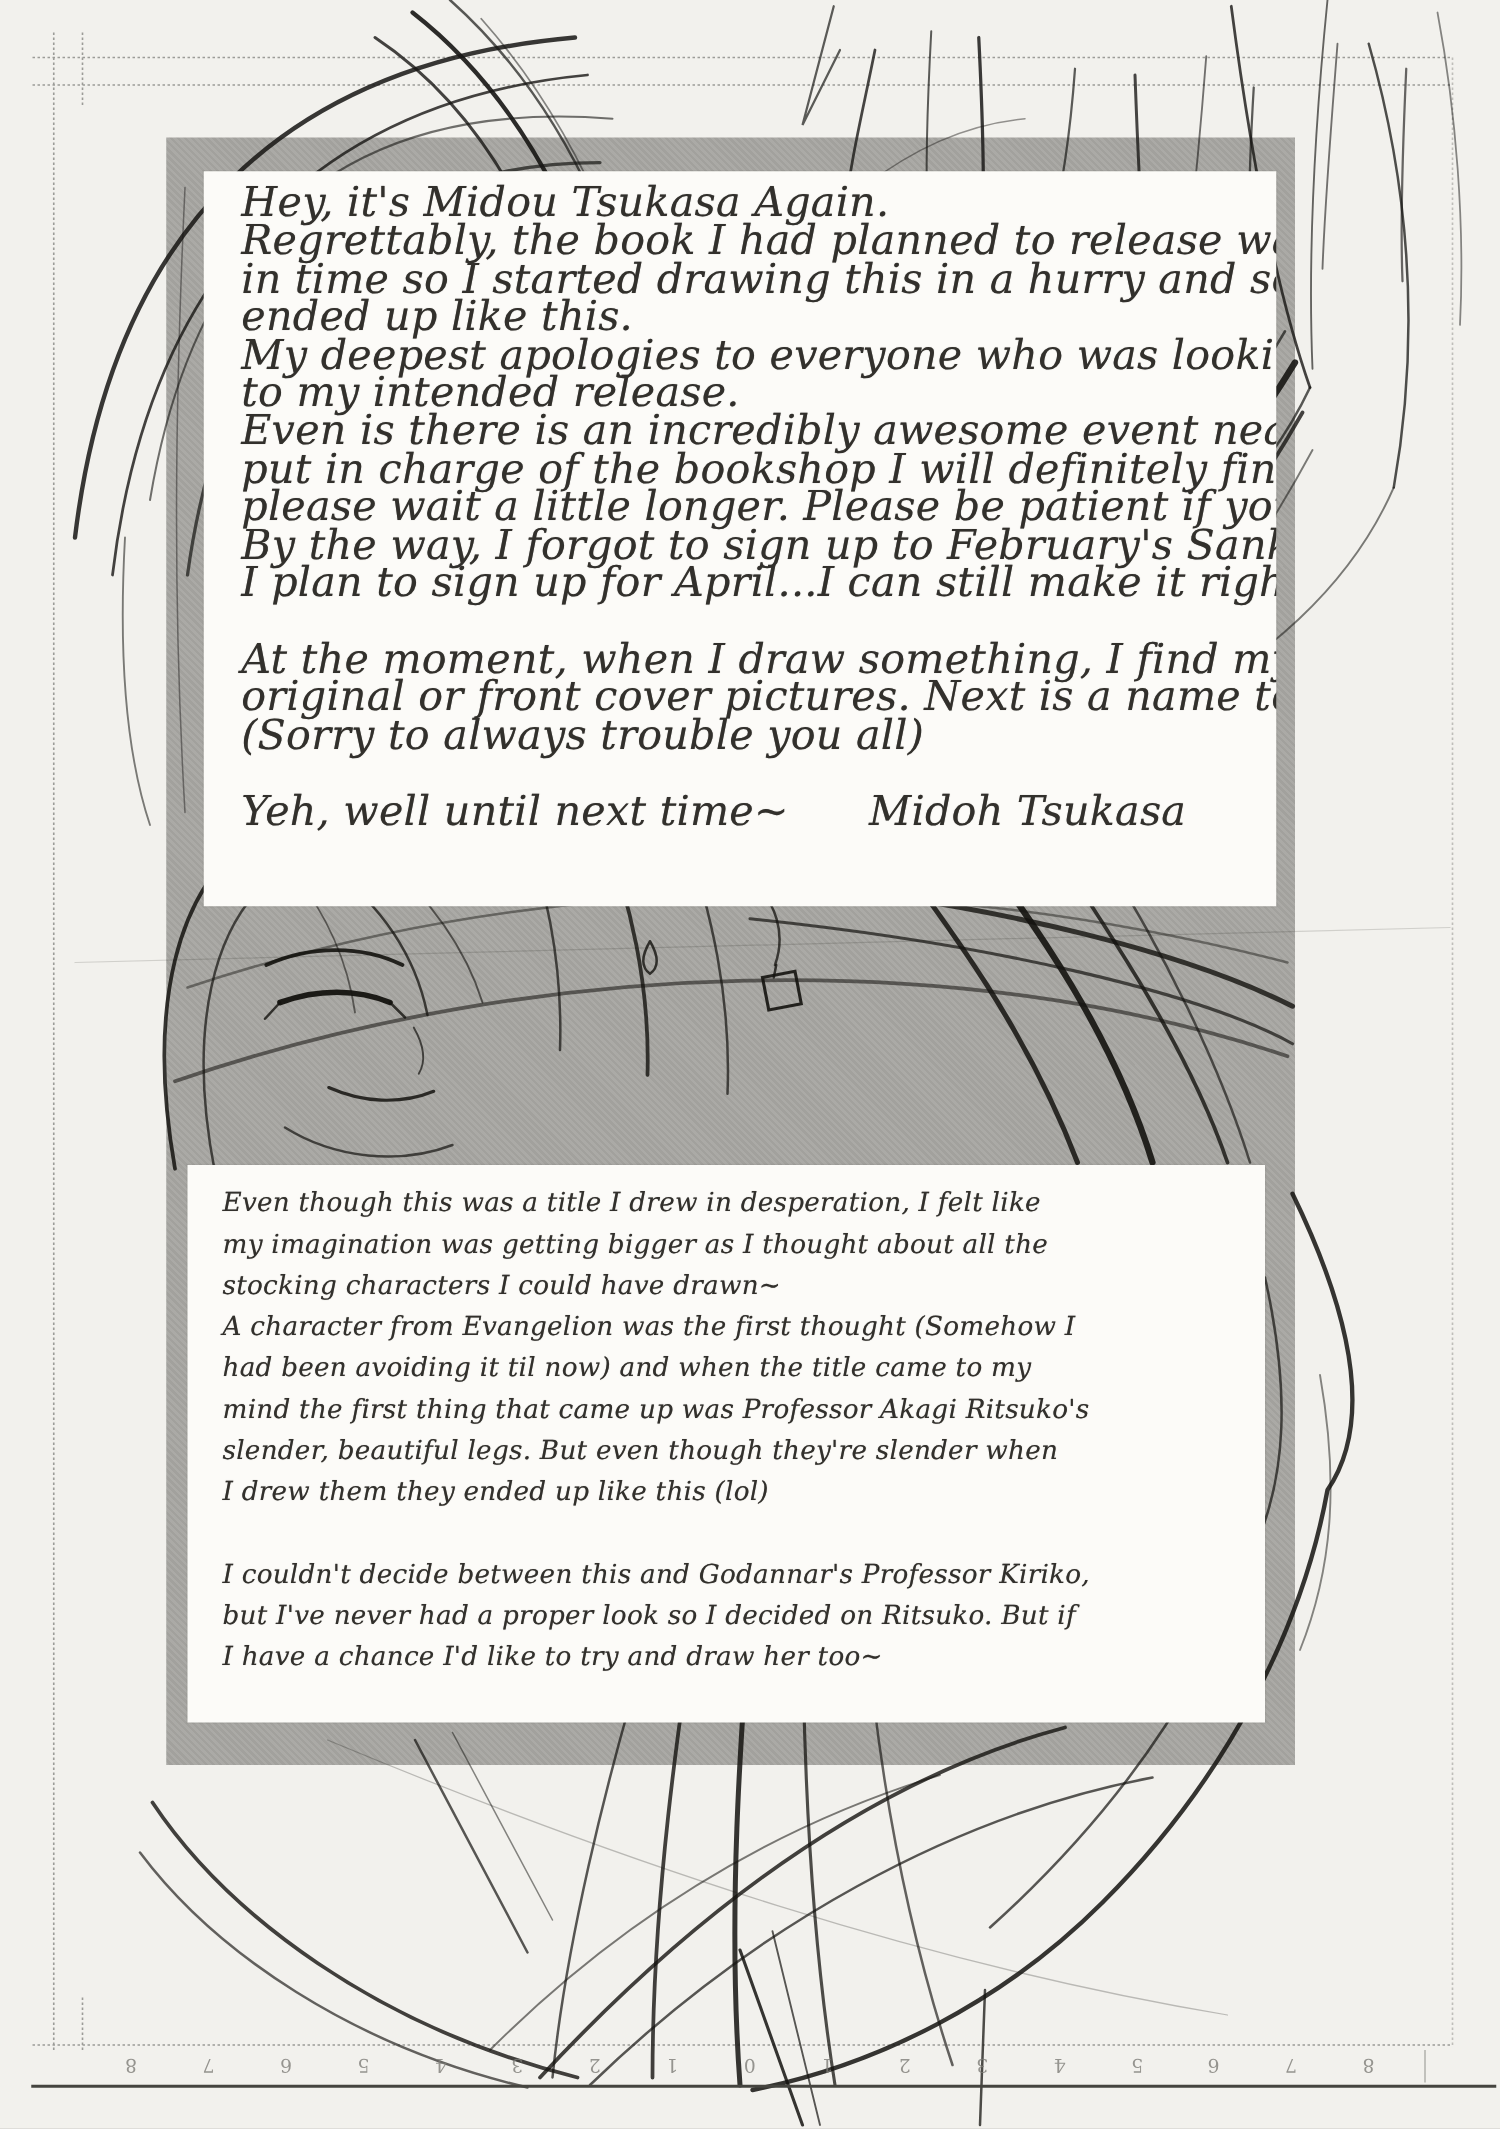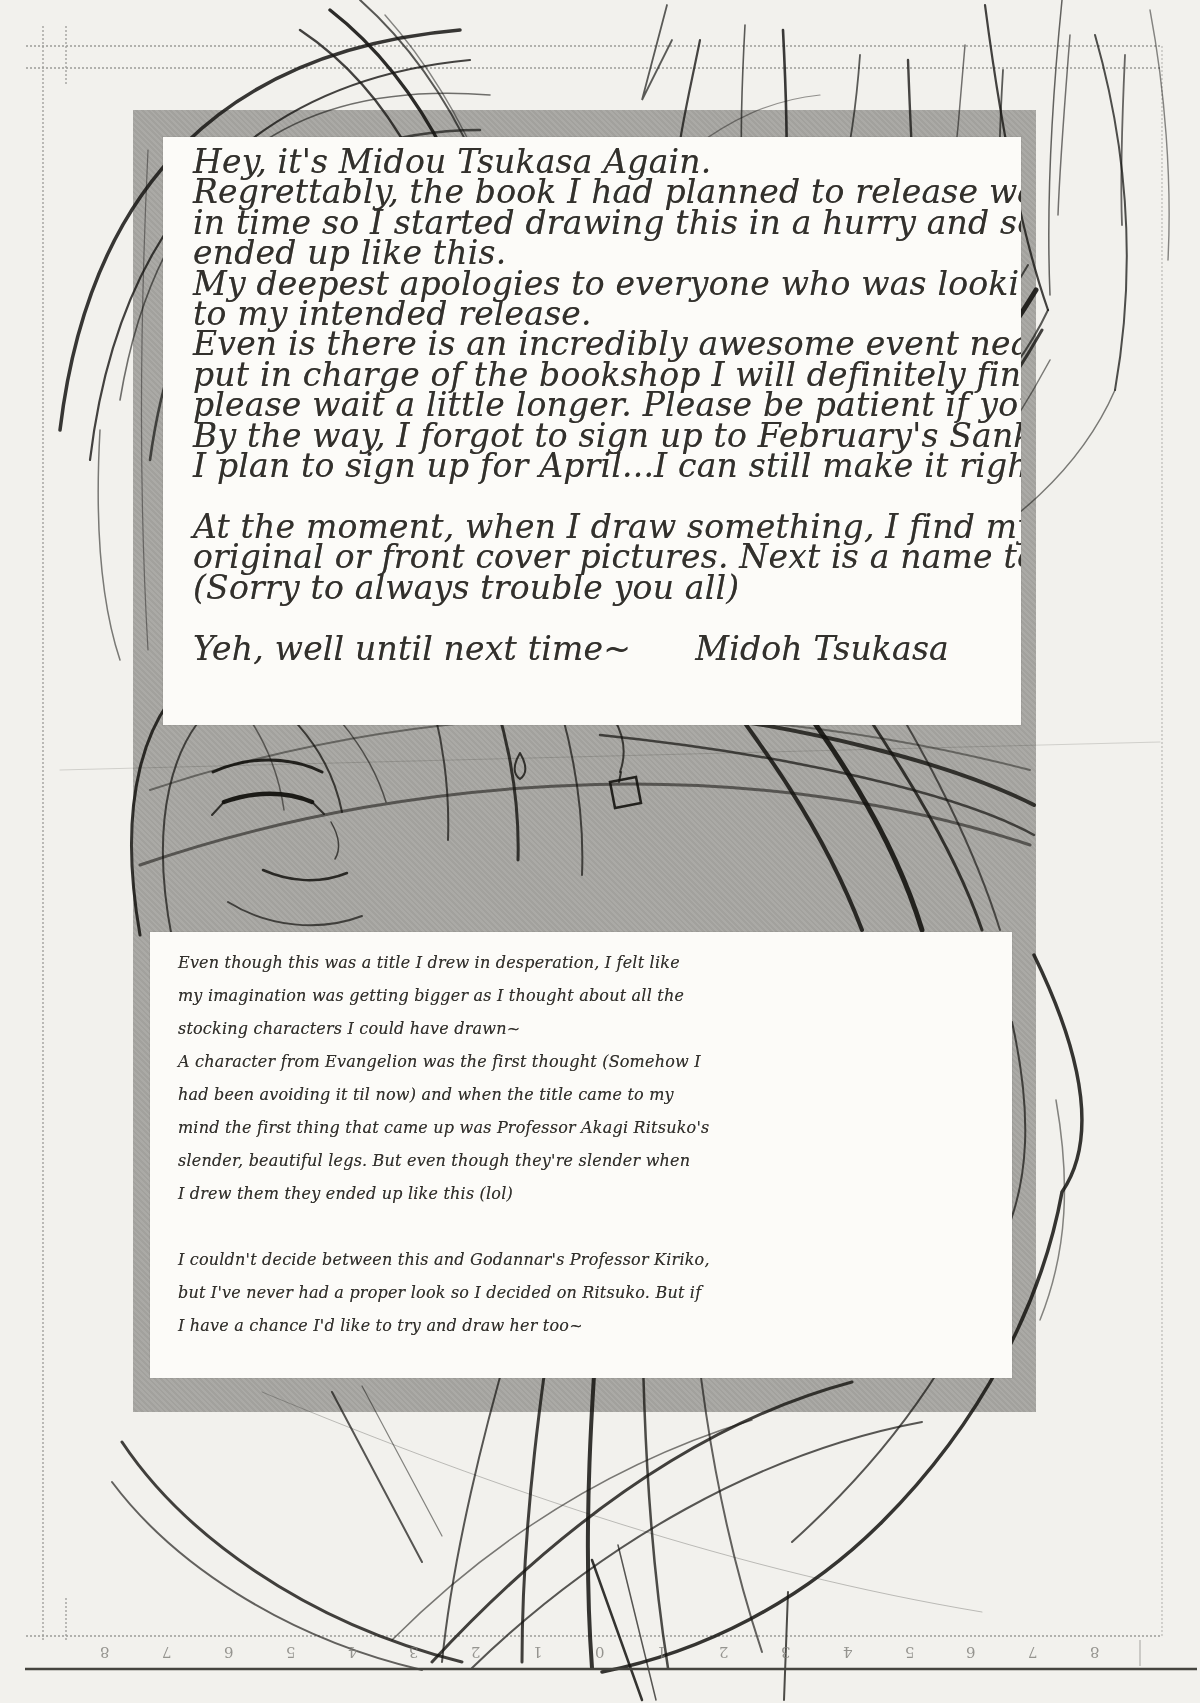--- a/index.html
+++ b/index.html
@@ -41,21 +41,21 @@
     white-space:pre;
     letter-spacing:0.2px;
     text-shadow:0 0 0.6px rgba(40,38,34,.55);
   }
   .box-top .afterword{
     margin:10px 0 0 30px;
     font-size:33px;line-height:30.4px;
   }
   .box-bottom .afterword{
     margin:14px 0 0 28px;
-    font-size:16px;line-height:33px;
+    font-size:21px;line-height:33px;
   }
   .ruler{
     position:absolute;
     left:100px;top:1641px;width:1000px;height:22px;
     display:flex;justify-content:space-between;align-items:center;
   }
   .ruler span{
     display:inline-block;
     transform:rotate(180deg);
     font-family:"DejaVu Serif",serif;

